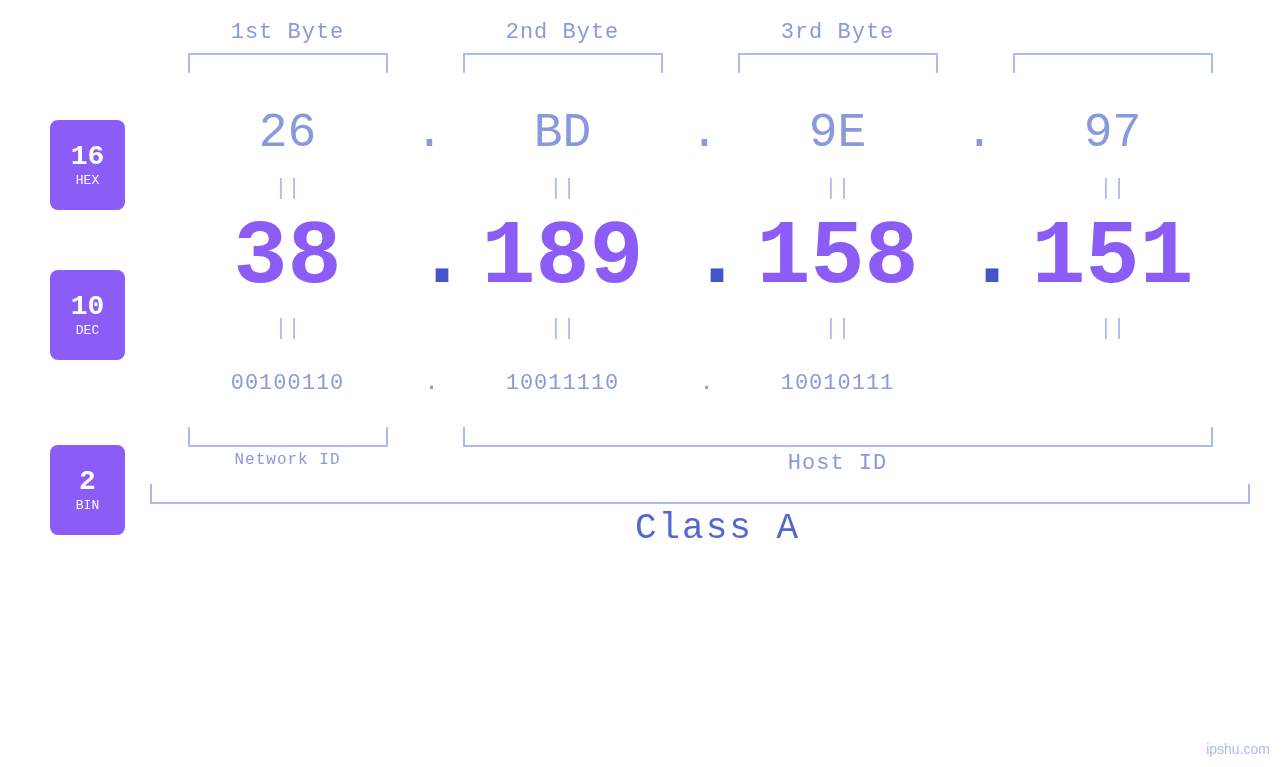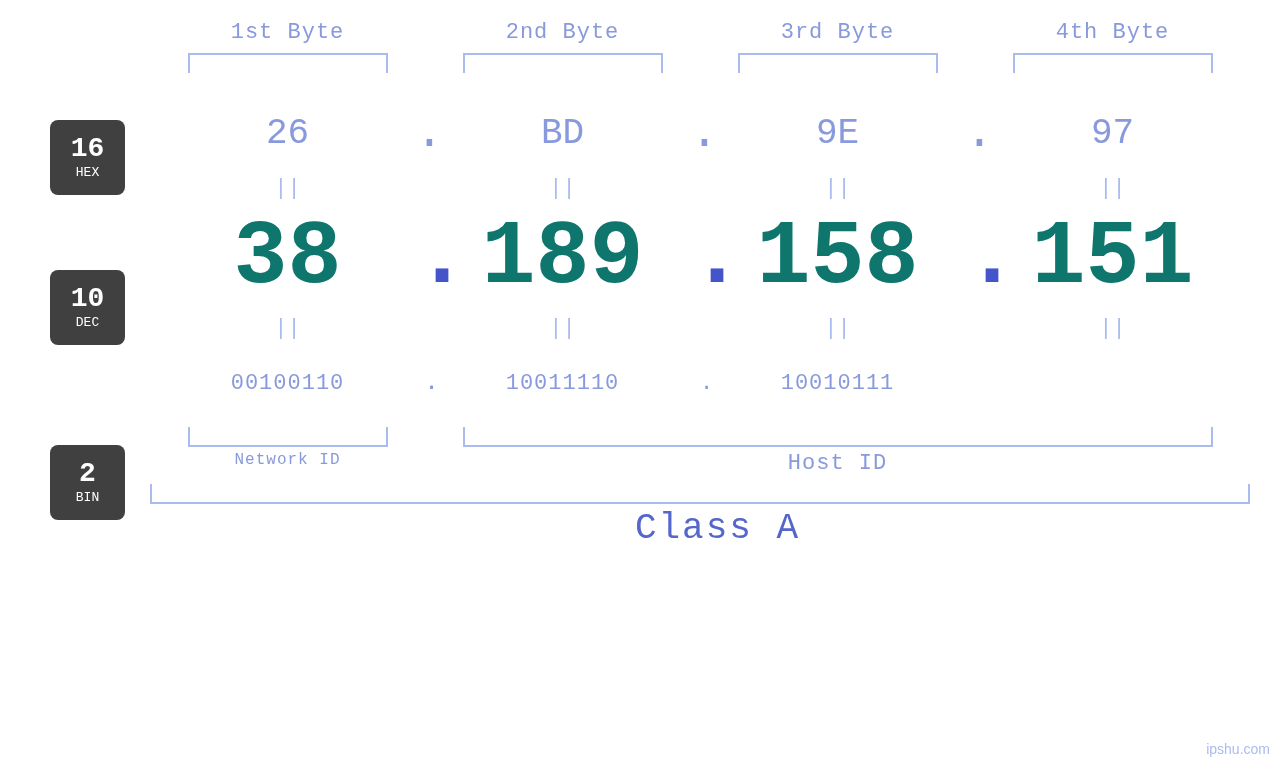--- a/index.html
+++ b/index.html
@@ -58,22 +58,22 @@
       border-top: 2px solid #aabbee;
       border-left: 2px solid #aabbee;
       border-right: 2px solid #aabbee;
     }
 
     
     .label-badge {
       position: absolute;
       left: 50px;
       width: 75px;
-      height: 75px;
-      background: #404040;
+      height: 90px;
+      background: #8b5cf6;
       border-radius: 8px;
       display: flex;
       flex-direction: column;
       align-items: center;
       justify-content: center;
       color: white;
     }
 
     .badge-num {
       font-size: 28px;
@@ -113,27 +113,27 @@
       text-align: center;
       color: #8899dd;
       font-size: 48px;
       position: relative;
       left: -10px;
     }
 
     
     .hex-value {
       color: #8899dd;
-      font-size: 36px;
+      font-size: 48px;
       font-weight: normal;
     }
 
     
     .dec-value {
-      color: #0f766e;
+      color: #8b5cf6;
       font-size: 90px;
       font-weight: bold;
       line-height: 1;
     }
 
     .dec-dot {
       color: #4455cc;
       font-size: 90px;
       font-weight: bold;
     }
@@ -276,21 +276,20 @@
   </style>
 </head>
 <body>
 
 <div class="main-container">
 
   <div class="byte-headers">
     <div class="byte-header">1st Byte</div>
     <div class="byte-header">2nd Byte</div>
     <div class="byte-header">3rd Byte</div>
-    <div class="byte-header">4th Byte</div>
   </div>
 
   <div class="brackets-top">
     <div class="bracket-top">
       <div class="bracket-line-top"></div>
     </div>
     <div class="bracket-top">
       <div class="bracket-line-top"></div>
     </div>
     <div class="bracket-top">

